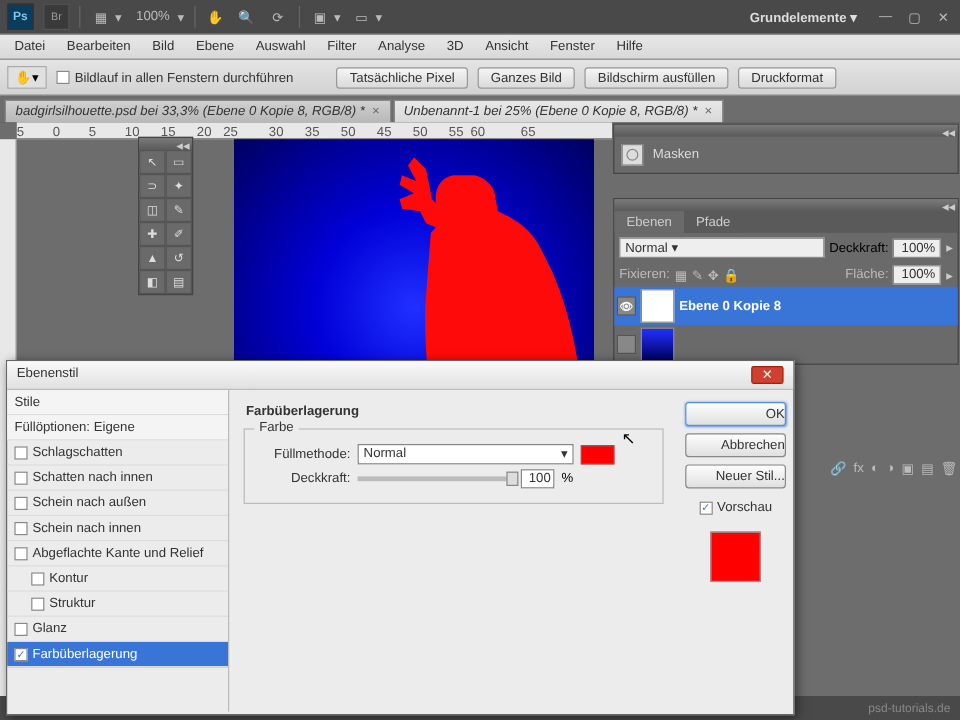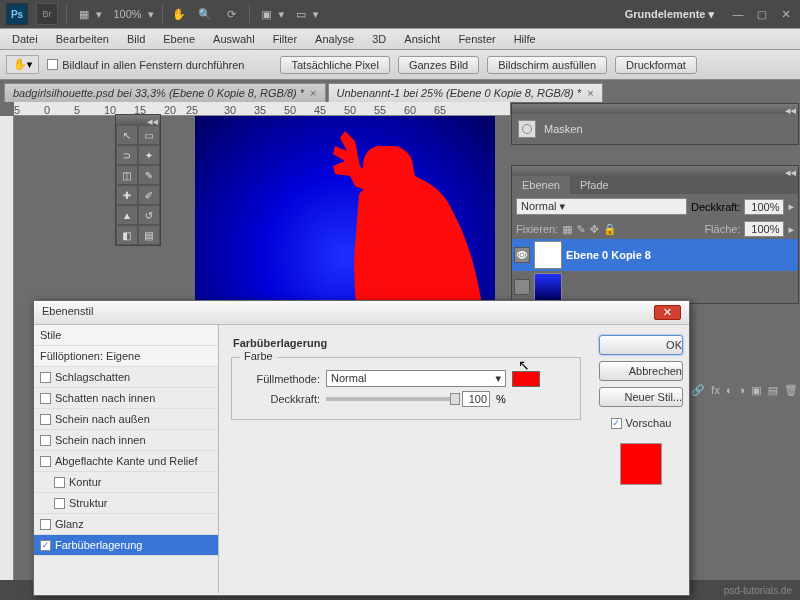--- a/index.html
+++ b/index.html
@@ -46,21 +46,21 @@
 .mask-sq::after { content:''; position:absolute; inset:3px; border-radius:50%; border:1px solid #888; }
 .layer-opts { display: flex; align-items: center; gap: 4px; padding: 4px; }
 .layer-dd { flex: 1; background: #eee; border: 1px solid #888; padding: 1px 4px; color: #333; }
 .layer-val { background: #eee; border: 1px solid #888; padding: 1px 4px; width: 40px; color: #333; text-align: right; }
 .lock-row { display: flex; align-items: center; gap: 4px; padding: 2px 4px; color: #bbb; font-size: 10px; }
 .layer-list { }
 .layer-row { display: flex; align-items: center; padding: 2px; gap: 4px; }
 .layer-row.sel { background: #3875d7; color: #fff; font-weight: bold; }
 .layer-eye { width: 16px; height: 16px; background: #888; color: #fff; display: flex; align-items: center; justify-content: center; border: 1px solid #555; font-size: 9px; }
 .layer-thumb { width: 28px; height: 28px; background: #fff; border: 1px solid #888; }
-.dialog { position: absolute; left: 5px; top: 300px; width: 657px; height: 296px; background: #ececec; border: 1px solid #666; box-shadow: 2px 2px 8px rgba(0,0,0,0.5); margin-left: 28px; }
+.dialog { position: absolute; left: 5px; top: 300px; width: 657px; height: 296px; background: #ececec; border: 1px solid #666; box-shadow: 2px 2px 8px rgba(0,0,0,0.5); }
 .dlg-title { background: linear-gradient(#fafafa, #e0e0e0); padding: 4px 8px; border-bottom: 1px solid #bbb; display: flex; justify-content: space-between; color: #333; }
 .dlg-close { background: #d04030; color: #fff; padding: 0 8px; border: 1px solid #a02010; border-radius: 2px; }
 .dlg-body { display: flex; height: 268px; }
 .dlg-sidebar { width: 185px; border-right: 1px solid #bbb; }
 .side-item { padding: 4px 6px; border-bottom: 1px solid #ddd; color: #333; display: flex; align-items: center; gap: 4px; }
 .side-item.hdr { background: #f4f4f4; }
 .side-item.sub { padding-left: 20px; }
 .side-item.sel { background: #3875d7; color: #fff; }
 .side-check { width: 11px; height: 11px; border: 1px solid #888; background: #fff; display: inline-flex; align-items: center; justify-content: center; font-size: 9px; color: #3875d7; }
 .dlg-main { flex: 1; padding: 12px; position: relative; }
@@ -152,21 +152,21 @@
         <span style="left:90px">10</span>
         <span style="left:120px">15</span>
         <span style="left:150px">20</span>
         <span style="left:172px">25</span>
         <span style="left:210px">30</span>
         <span style="left:240px">35</span>
         <span style="left:270px">50</span>
         <span style="left:300px">45</span>
         <span style="left:330px">50</span>
         <span style="left:360px">55</span>
-        <span style="left:390px">60</span>
+        <span style="left:378px">60</span>
         <span style="left:420px">65</span>
     </div>
     <div class="ruler-v"></div>
     <div class="canvas">
       <svg class="silhouette" viewBox="0 0 200 270">
         <path fill="#ff0a0a" d="M 95 20 C 85 20 78 28 78 40 C 78 48 80 54 84 58 L 74 68 L 70 120 C 68 140 70 180 75 220 L 78 270 L 200 270 L 200 200 C 195 160 188 130 175 100 L 165 80 C 160 70 152 62 140 55 L 130 50 L 128 40 C 128 30 120 22 110 20 L 95 20 Z M 90 55 L 75 40 L 70 15 L 60 5 L 55 12 L 62 25 L 50 20 L 48 28 L 60 35 L 48 40 L 50 48 L 65 50 L 70 60 L 82 65 Z"></path>
       </svg>
     </div>
     <div class="tools-panel">
       <div class="tools-head">

